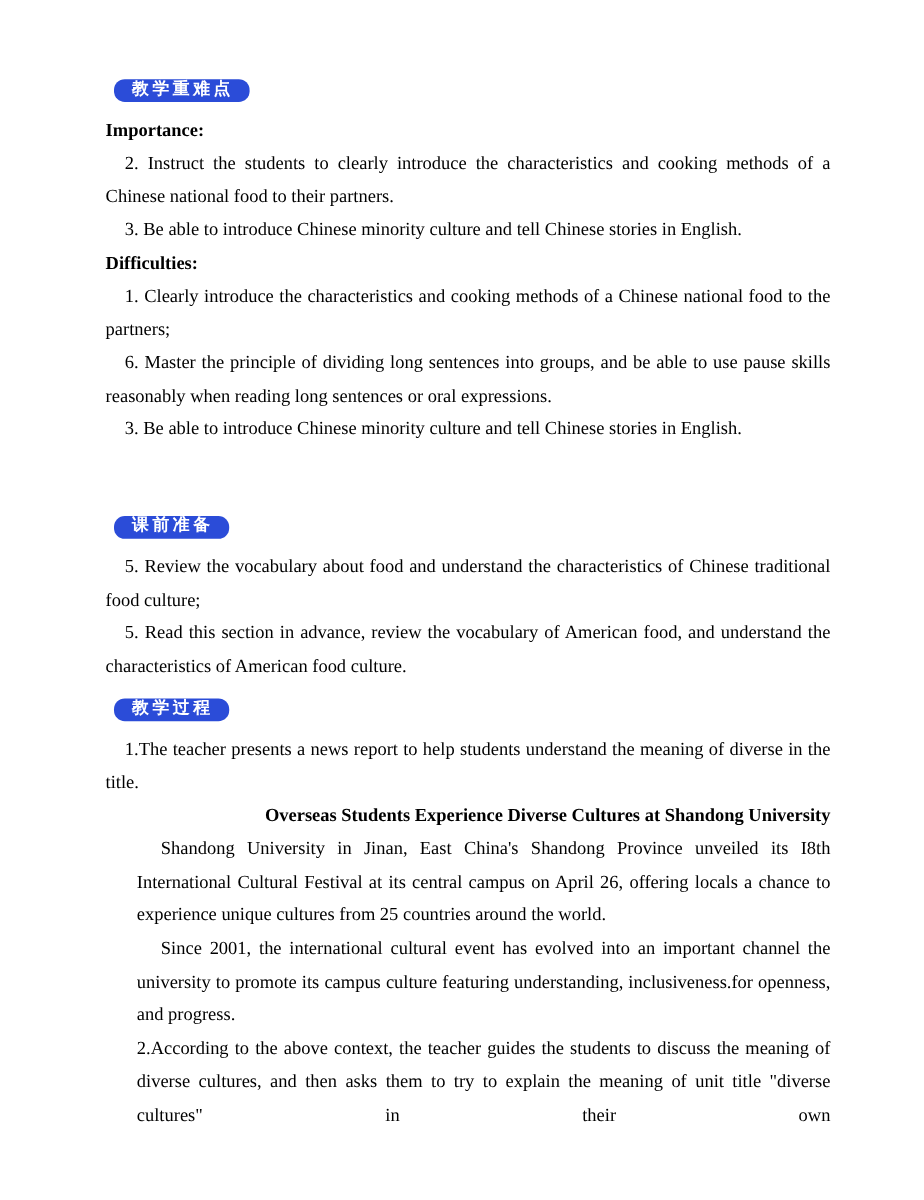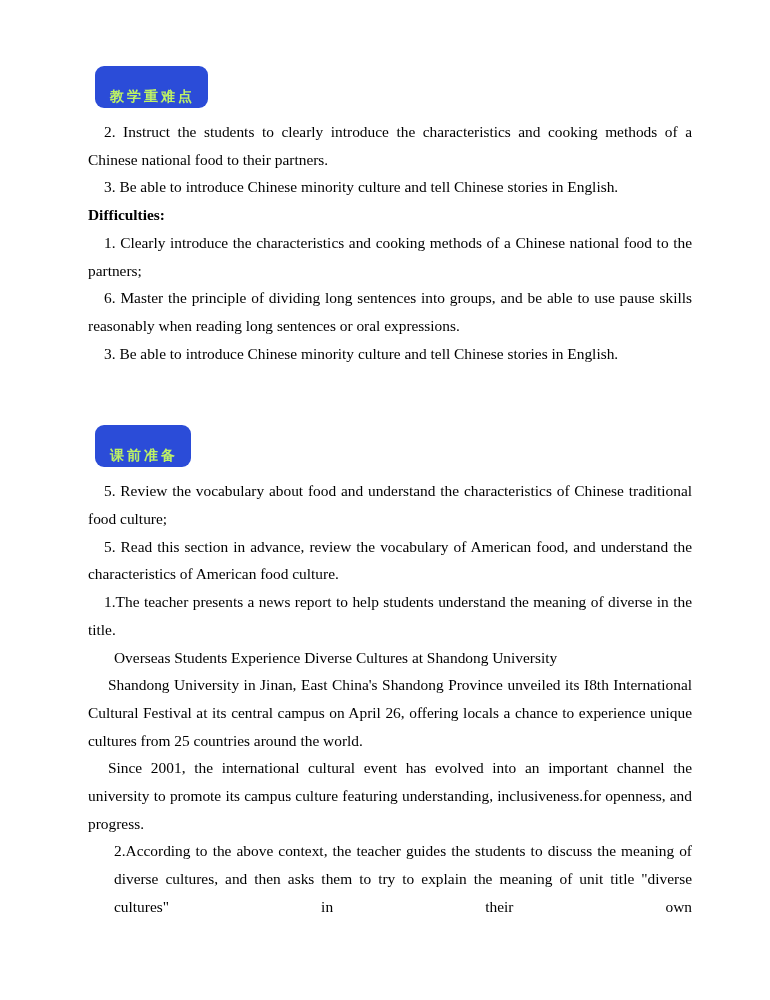--- a/index.html
+++ b/index.html
@@ -26,76 +26,81 @@
   }
   .bold-heading {
     font-weight: bold;
   }
   .indent {
     text-indent: 16px;
   }
   .badge {
     display: inline-block;
     background: #2b4cd8;
-    color: #bef264;
+    color: #ffffff;
     font-family: "Liberation Sans", "DejaVu Sans", sans-serif;
     font-weight: bold;
     font-size: 14px;
     letter-spacing: 3px;
     line-height: 1;
-    padding: 23px 13px 5px 15px;
+    padding: 0 13px 5px 15px;
     border-radius: 9px;
     margin: 0 0 10px 7px;
   }
   .badge-row {
     line-height: 0;
   }
   .badge-row.spaced {
     margin-top: 12px;
   }
   .news-block {
+    margin-left: 26px;
   }
   .news-block .indent-news {
     text-indent: 20px;
   }
   .news-title {
-    text-align: left;
-    font-weight: normal;
+    text-align: right;
+    font-weight: bold;
     margin-left: 26px;
   }
   .discussion {
     margin-left: 26px;
     text-align: justify;
     text-align-last: justify;
   }
 </style>
 </head>
 <body>
 
 <div class="page">
 
   <div class="badge-row">
     <span class="badge" style="background: rgb(43, 76, 216);">教学重难点</span>
   </div>
 
+  <p class="bold-heading">Importance:</p>
   <p class="indent">2. Instruct the students to clearly introduce the characteristics and cooking methods of a Chinese national food to their partners.</p>
   <p class="indent">3. Be able to introduce Chinese minority culture and tell Chinese stories in English.</p>
 
   <p class="bold-heading">Difficulties:</p>
   <p class="indent">1. Clearly introduce the characteristics and cooking methods of a Chinese national food to the partners;</p>
   <p class="indent">6. Master the principle of dividing long sentences into groups, and be able to use pause skills reasonably when reading long sentences or oral expressions.</p>
   <p class="indent">3. Be able to introduce Chinese minority culture and tell Chinese stories in English.</p>
 
   <div class="badge-row spaced">
     <span class="badge" style="background: rgb(43, 76, 216); margin-top: 46px;">课前准备</span>
   </div>
 
   <p class="indent">5. Review the vocabulary about food and understand the characteristics of Chinese traditional food culture;</p>
   <p class="indent">5. Read this section in advance, review the vocabulary of American food, and understand the characteristics of American food culture.</p>
 
+  <div class="badge-row spaced">
+    <span class="badge" style="background: rgb(43, 76, 216);">教学过程</span>
+  </div>
 
   <p class="indent">1.The teacher presents a news report to help students understand the meaning of diverse in the title.</p>
 
   <p class="news-title">Overseas Students Experience Diverse Cultures at Shandong University</p>
 
   <div class="news-block">
     <p class="indent-news">Shandong University in Jinan, East China's Shandong Province unveiled its I8th International Cultural Festival at its central campus on April 26, offering locals a chance to experience unique cultures from 25 countries around the world.</p>
     <p class="indent-news">Since 2001, the international cultural event has evolved into an important channel the university to promote its campus culture featuring understanding, inclusiveness.for openness, and progress.</p>
   </div>
 

